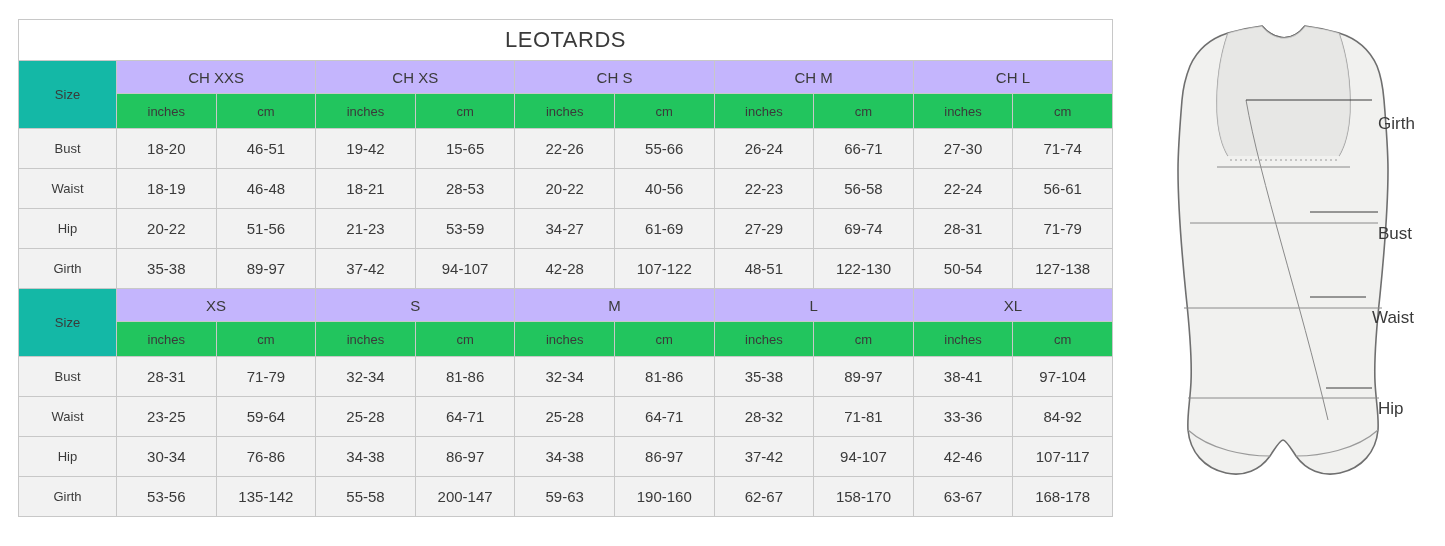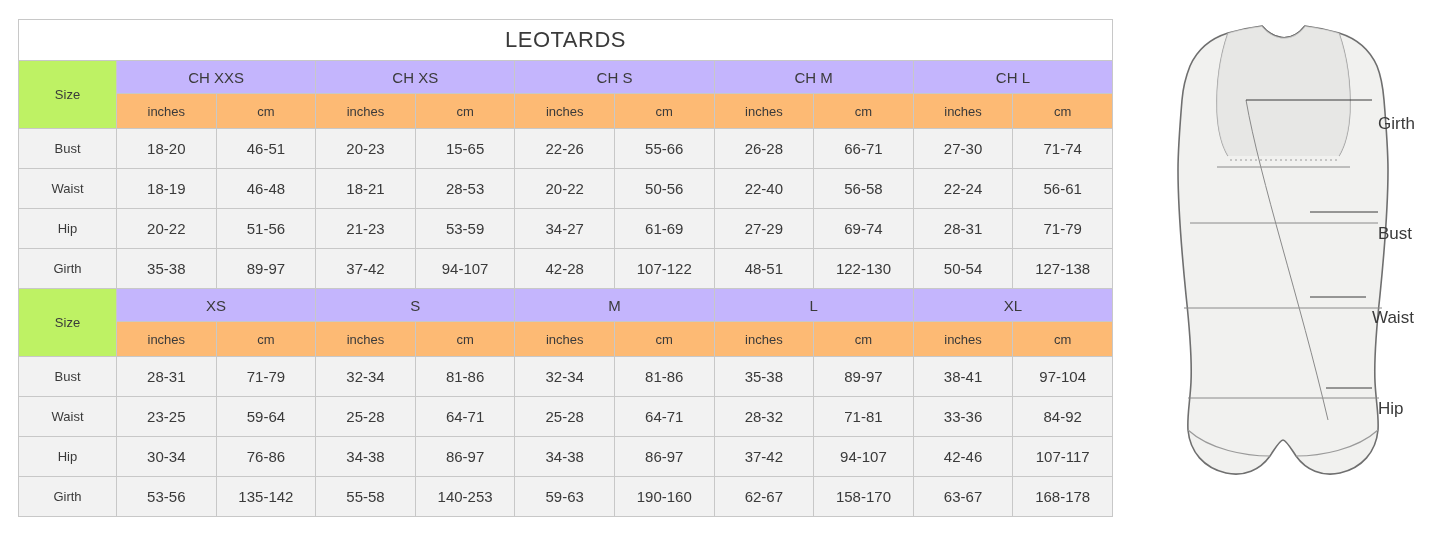--- a/index.html
+++ b/index.html
@@ -45,34 +45,34 @@
     height: 40px;
     font-size: 22px !important;
     color: #3c3c3c;
     letter-spacing: 0.5px;
     font-weight: 400;
     background: #ffffff;
   }
   .size-label-cell {
     font-size: 13px !important;
     color: #4a4a4a;
-    background: #bef264;
+    background: #14b8a6;
     height: 66px;
   }
   .group-head {
     height: 32px;
     font-size: 15px !important;
     color: #3a3a3a;
     background: #c4b5fd;
   }
   .unit-head {
     height: 34px;
     font-size: 13px !important;
     color: #4a4a4a;
-    background: #fdba74;
+    background: #22c55e;
   }
   .row-label {
     font-size: 13px !important;
     color: #4a4a4a;
     background: #f2f2f2;
     height: 39px;
   }
   .data-cell {
     background: #f2f2f2;
     height: 39px;
@@ -150,38 +150,38 @@
           <td class="unit-head">inches</td>
           <td class="unit-head">cm</td>
           <td class="unit-head">inches</td>
           <td class="unit-head">cm</td>
         </tr>
 
         <tr>
           <td class="row-label">Bust</td>
           <td class="data-cell">18-20</td>
           <td class="data-cell">46-51</td>
-          <td class="data-cell">20-23</td>
+          <td class="data-cell">19-42</td>
           <td class="data-cell">15-65</td>
           <td class="data-cell">22-26</td>
           <td class="data-cell">55-66</td>
-          <td class="data-cell">26-28</td>
+          <td class="data-cell">26-24</td>
           <td class="data-cell">66-71</td>
           <td class="data-cell">27-30</td>
           <td class="data-cell">71-74</td>
         </tr>
         <tr>
           <td class="row-label">Waist</td>
           <td class="data-cell">18-19</td>
           <td class="data-cell">46-48</td>
           <td class="data-cell">18-21</td>
           <td class="data-cell">28-53</td>
           <td class="data-cell">20-22</td>
-          <td class="data-cell">50-56</td>
-          <td class="data-cell">22-40</td>
+          <td class="data-cell">40-56</td>
+          <td class="data-cell">22-23</td>
           <td class="data-cell">56-58</td>
           <td class="data-cell">22-24</td>
           <td class="data-cell">56-61</td>
         </tr>
         <tr>
           <td class="row-label">Hip</td>
           <td class="data-cell">20-22</td>
           <td class="data-cell">51-56</td>
           <td class="data-cell">21-23</td>
           <td class="data-cell">53-59</td>
@@ -264,21 +264,21 @@
           <td class="data-cell">37-42</td>
           <td class="data-cell">94-107</td>
           <td class="data-cell">42-46</td>
           <td class="data-cell">107-117</td>
         </tr>
         <tr>
           <td class="row-label">Girth</td>
           <td class="data-cell">53-56</td>
           <td class="data-cell">135-142</td>
           <td class="data-cell">55-58</td>
-          <td class="data-cell">140-253</td>
+          <td class="data-cell">200-147</td>
           <td class="data-cell">59-63</td>
           <td class="data-cell">190-160</td>
           <td class="data-cell">62-67</td>
           <td class="data-cell">158-170</td>
           <td class="data-cell">63-67</td>
           <td class="data-cell">168-178</td>
         </tr>
       </tbody>
     </table>
   </div>

